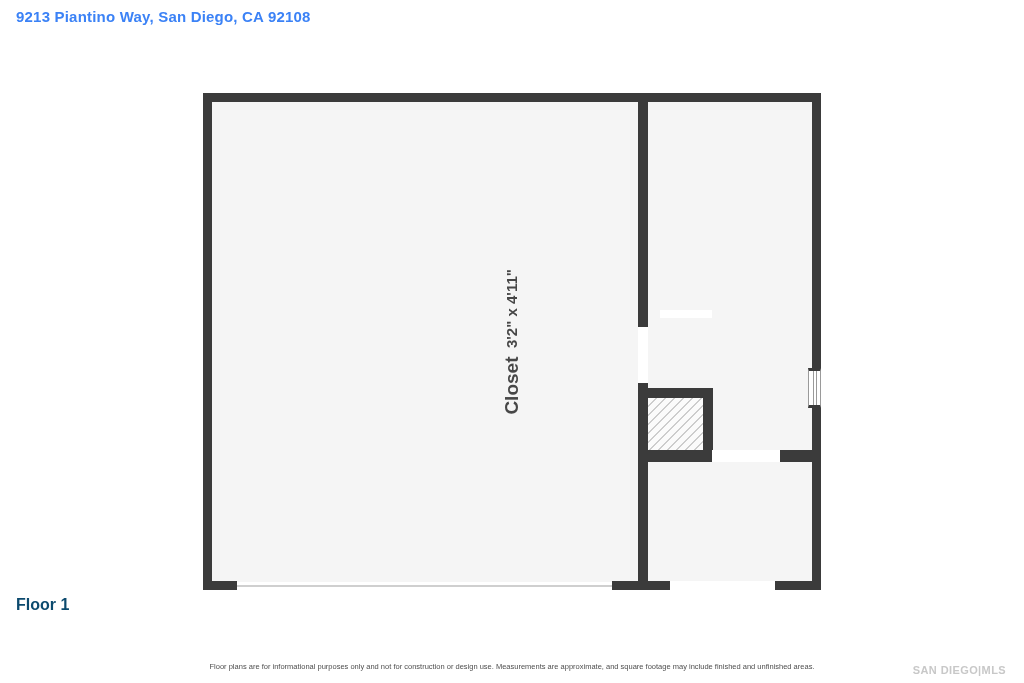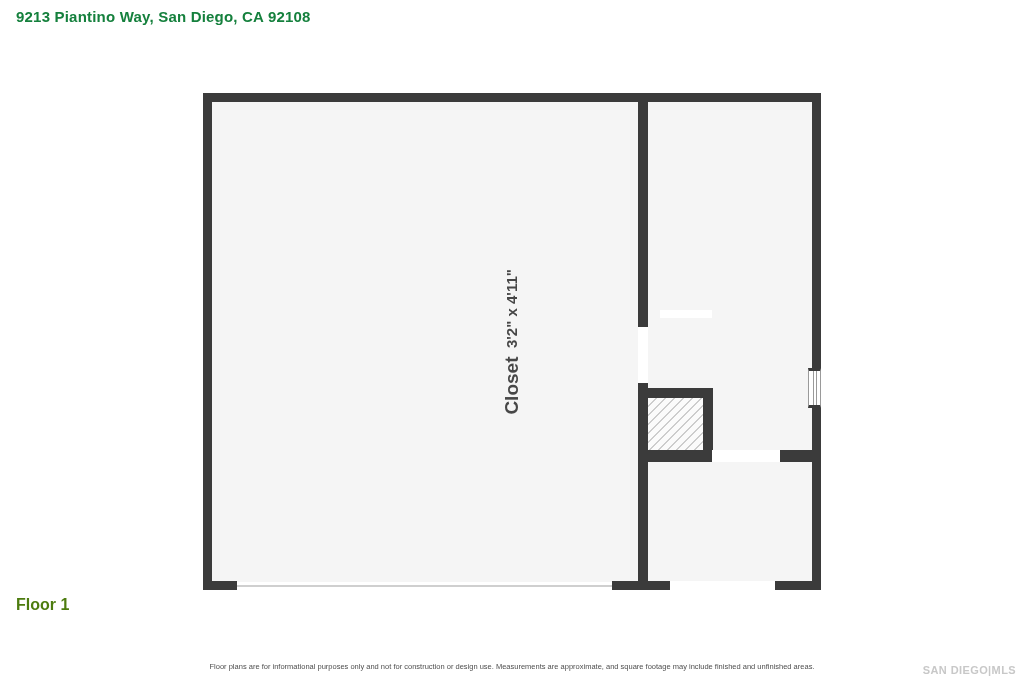--- a/index.html
+++ b/index.html
@@ -2,21 +2,21 @@
 <html style="--wall: #3b3b3b; --room-fill: #f4f4f4; --hatch-line: #cdcdcd; --tile-line: #e0e0e0; --label-text: #474747; --entry-arrow: #b5b5b5; --watermark: #c8c8c8;"><head>
 <meta charset="utf-8">
 <style>
   html,body{margin:0;padding:0;}
   body{
     width:1024px;height:683px;position:relative;background:#ffffff;
     font-family:"Liberation Sans", sans-serif;overflow:hidden;
   }
   .title{
     position:absolute;left:16px;top:8px;margin:0;
-    font-size:15px;font-weight:bold;color:#15803d;letter-spacing:.2px;
+    font-size:15px;font-weight:bold;color:#3b82f6;letter-spacing:.2px;
   }
   
   .plan{position:absolute;left:203px;top:93px;width:618px;height:497px;background:#fff;}
   .wall{position:absolute;background:var(--wall,#3b3b3b);}
   .w-top{left:0;top:0;width:618px;height:9px;}
   .w-left{left:0;top:0;width:9px;height:497px;}
   .w-right{left:609px;top:0;width:9px;height:497px;}
   .w-b1{left:0;top:488px;width:34px;height:9px;}
   .w-b2{left:409px;top:488px;width:58px;height:9px;}
   .w-b3{left:572px;top:488px;width:37px;height:9px;}
@@ -95,28 +95,28 @@
   .stairs-a .room-name{font-size:22px;}
   .closet-rot .room-name{font-size:19px;display:inline-block;margin-right:4px;vertical-align:middle;}
   .closet-rot .room-dims{font-size:15px;display:inline-block;vertical-align:middle;}
   .foyer .room-name{font-size:24px;}
   .foyer .room-dims{font-size:18px;}
   .porch .entry-name{font-size:22px;font-weight:bold;color:var(--label-text,#474747);margin-top:3px;}
   .porch .porch-name{font-size:22px;font-weight:bold;color:var(--label-text,#474747);margin-top:4px;}
   .porch .room-dims{font-size:17px;}
   
   .floor-label{
-    position:absolute;left:16px;top:596px;font-size:16px;font-weight:bold;color:#4d7c0f;
+    position:absolute;left:16px;top:596px;font-size:16px;font-weight:bold;color:#0c4a6e;
   }
   .disclaimer{
     position:absolute;left:50%;top:662px;transform:translateX(-50%);
     white-space:nowrap;font-size:7.5px;color:#4f4f4f;font-weight:normal;
   }
   .watermark{
-    position:absolute;right:8px;top:664px;font-size:11px;font-weight:bold;
+    position:absolute;right:18px;top:664px;font-size:11px;font-weight:bold;
     color:var(--watermark,#c8c8c8);letter-spacing:.4px;
   }
 </style>
 </head>
 <body>
 
 <div>
 
   <h1 class="title">9213 Piantino Way, San Diego, CA 92108</h1>
 

